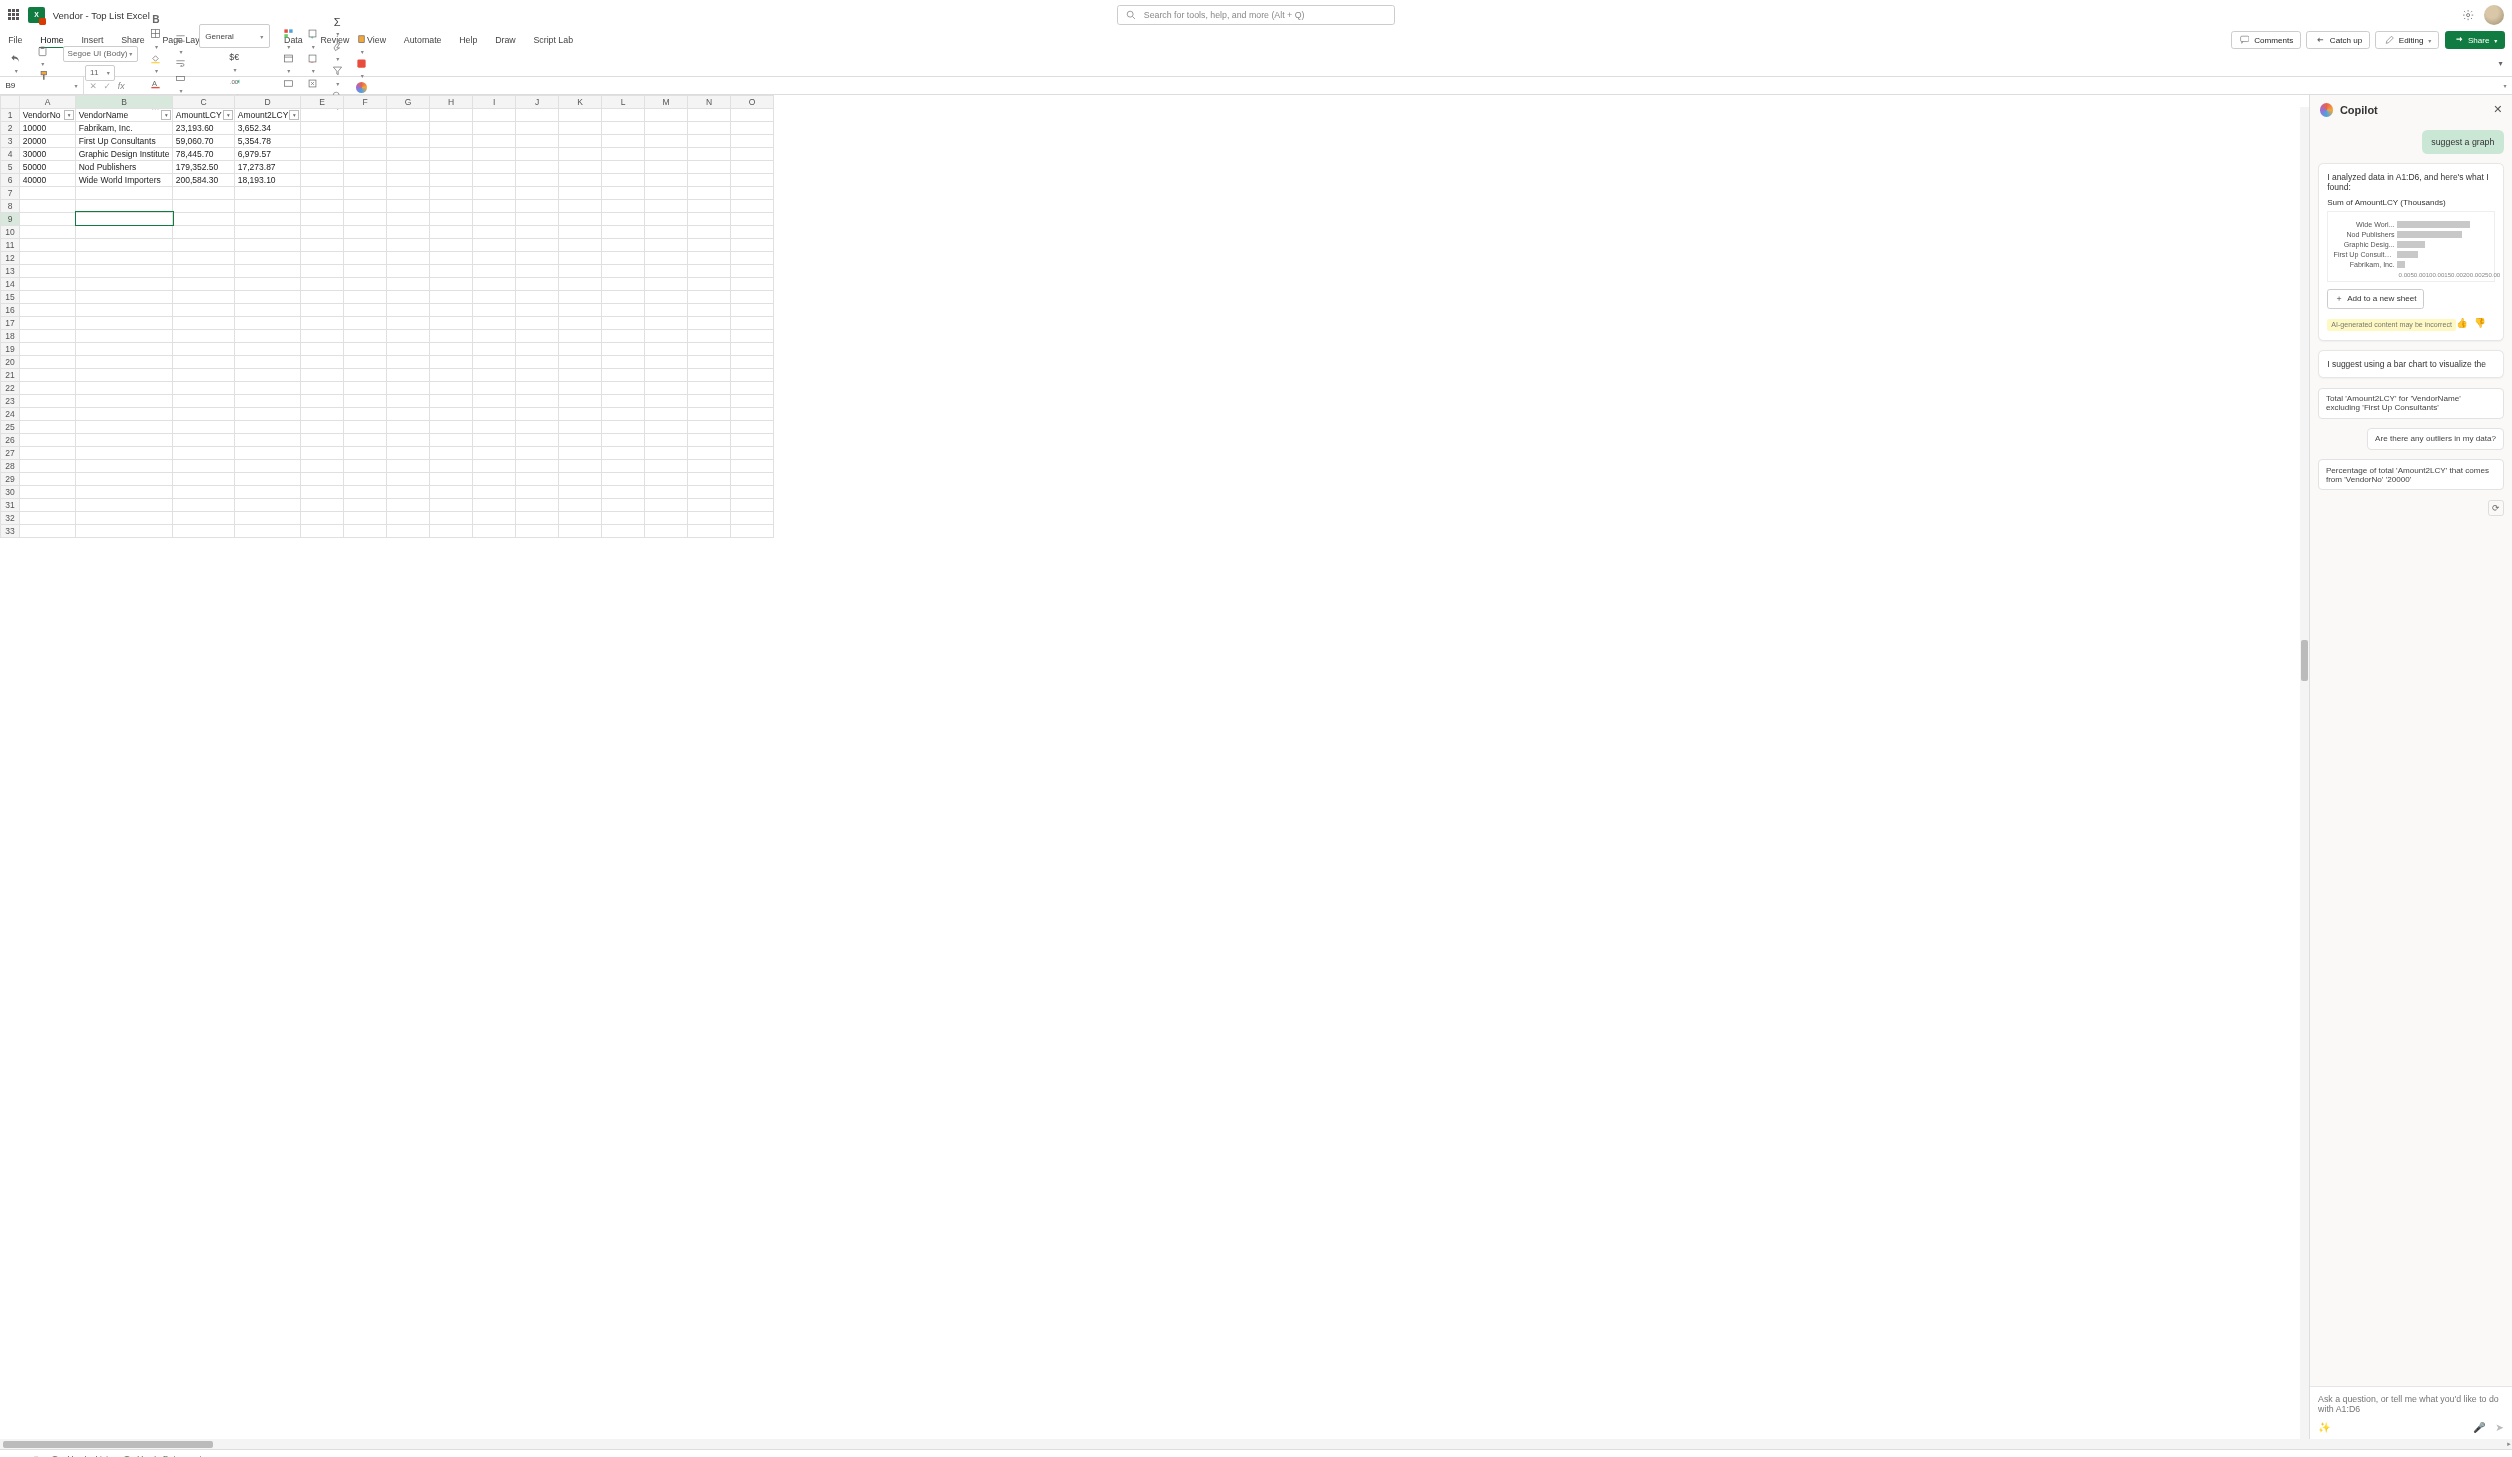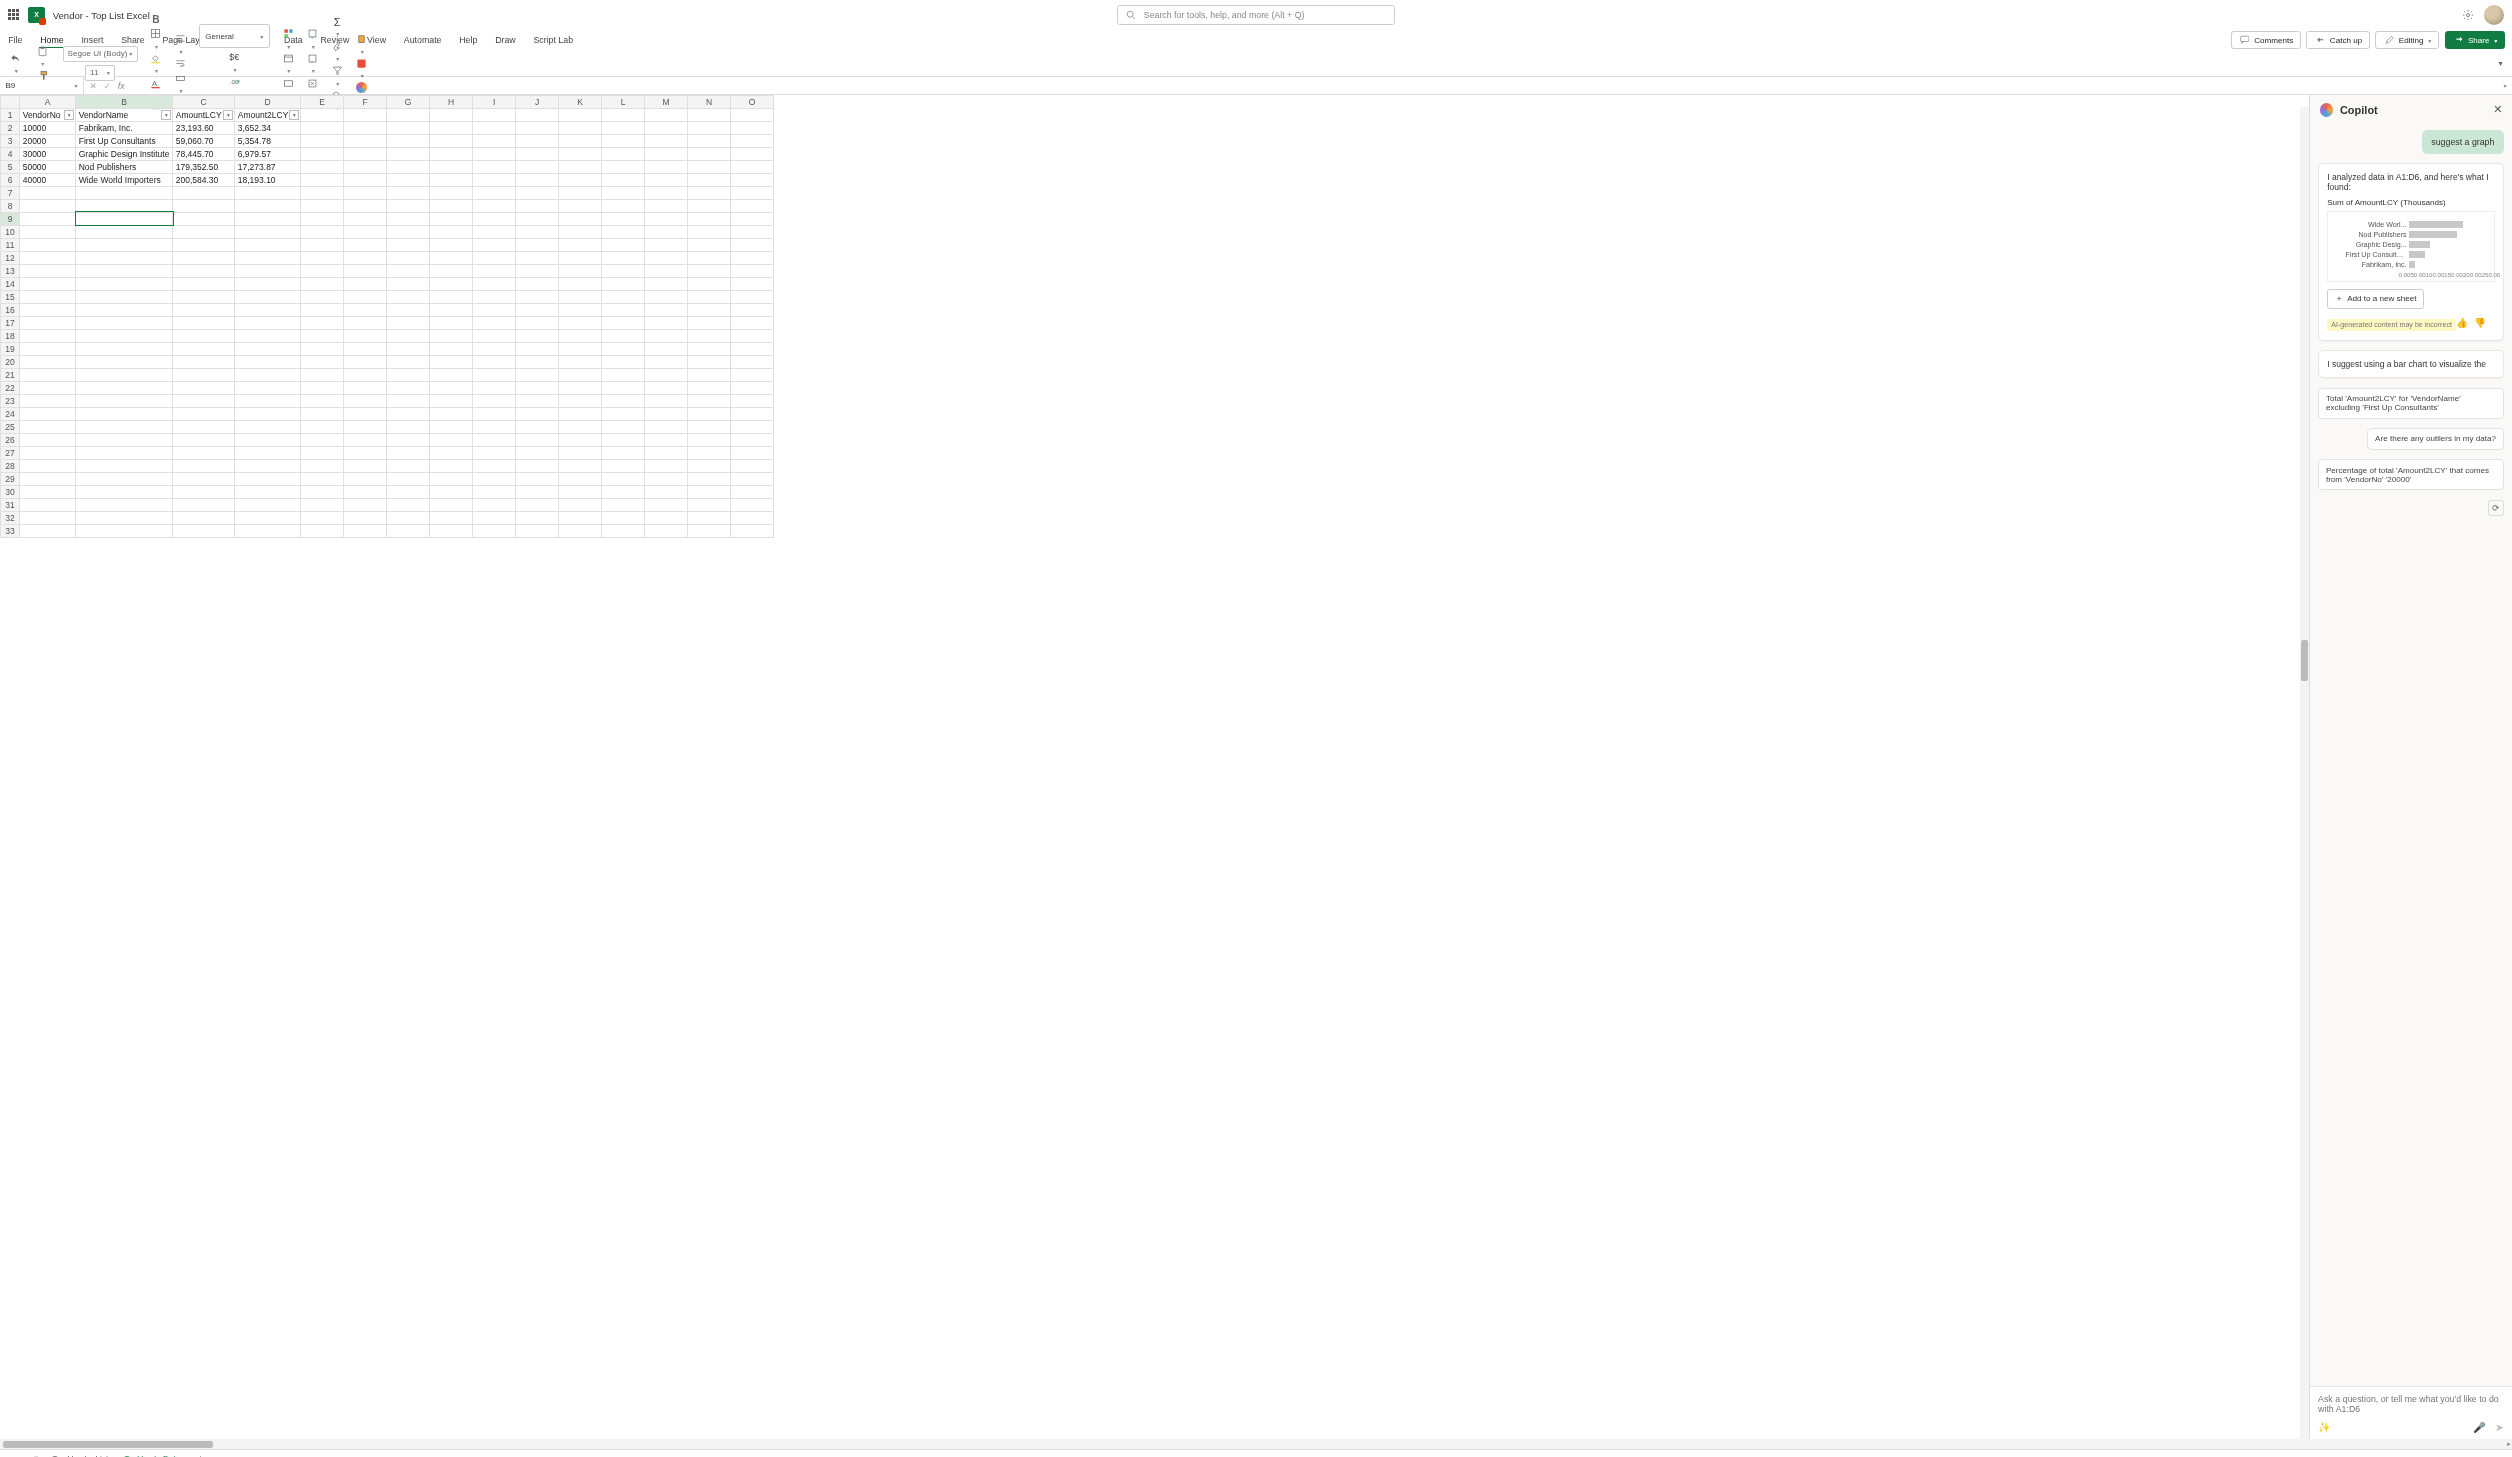--- a/index.html
+++ b/index.html
@@ -68,21 +68,21 @@
 .copilot { width:203px; border-left:0.7px solid #ddd; display:flex; flex-direction:column; background:#faf9f8; }
 .cp-head { height:30px; display:flex; align-items:center; padding:0 9.5px; gap:6.8px; }
 .cp-logo { width:13.6px; height:13.6px; border-radius:50%; background:conic-gradient(#e9634c,#f3a73b,#4aa4e0,#9b6dd7,#e9634c); }
 .cp-title { font-size:11px; font-weight:600; color:#333; }
 .cp-close { margin-left:auto; font-size:11px; color:#555; cursor:pointer; }
 .cp-body { flex:1; overflow-y:auto; padding:5.4px 8.1px; display:flex; flex-direction:column; gap:9.5px; }
 .user-bubble { align-self:flex-end; background:#c9e7d4; border-radius:5.4px; padding:6.8px 9.5px; font-size:8.8px; color:#333; max-width:80%; }
 .card { background:#fff; border:0.7px solid #e6e6e6; border-radius:5.4px; padding:8.1px; font-size:8.5px; color:#333; box-shadow:0 0.7px 1.4px rgba(0,0,0,.04); }
 .card .subj { margin-bottom:5.4px; }
 .mini-chart { border:0.7px solid #eee; padding:6.8px 5.4px 2.7px; margin-top:4.1px; font-size:7.1px; }
-.bar-row { display:flex; align-items:center; gap:2px; margin:2px 12px; }
+.bar-row { display:flex; align-items:center; gap:2px; margin:2px 0; }
 .bar-lbl { width:61px; text-align:right; color:#555; white-space:nowrap; overflow:hidden; text-overflow:ellipsis; }
 .bar-track { flex:1; position:relative; height:6.8px; }
 .bar-fill { position:absolute; left:0; top:0; bottom:0; background:#c8c8c8; }
 .axis { display:flex; justify-content:space-between; font-size:6.1px; color:#888; margin-top:2.7px; padding-left:65px; }
 .add-sheet { margin-top:6.8px; border:0.7px solid #ccc; border-radius:2.7px; padding:3.4px 6.8px; display:inline-flex; align-items:center; gap:4.1px; font-size:8.1px; cursor:pointer; }
 .ai-note { display:inline-block; background:#fef9c3; border-radius:2px; padding:2px 4.1px; font-size:7.1px; color:#777; margin-top:5.4px; }
 .fb { float:right; display:flex; gap:6.8px; color:#888; font-size:9.5px; }
 .sugg-pill { background:#fff; border:0.7px solid #e2e2e2; border-radius:4.1px; padding:5.4px 6.8px; font-size:8.1px; color:#444; cursor:pointer; }
 .sugg-pill.right { align-self:flex-end; }
 .refresh-row { display:flex; justify-content:flex-end; }

